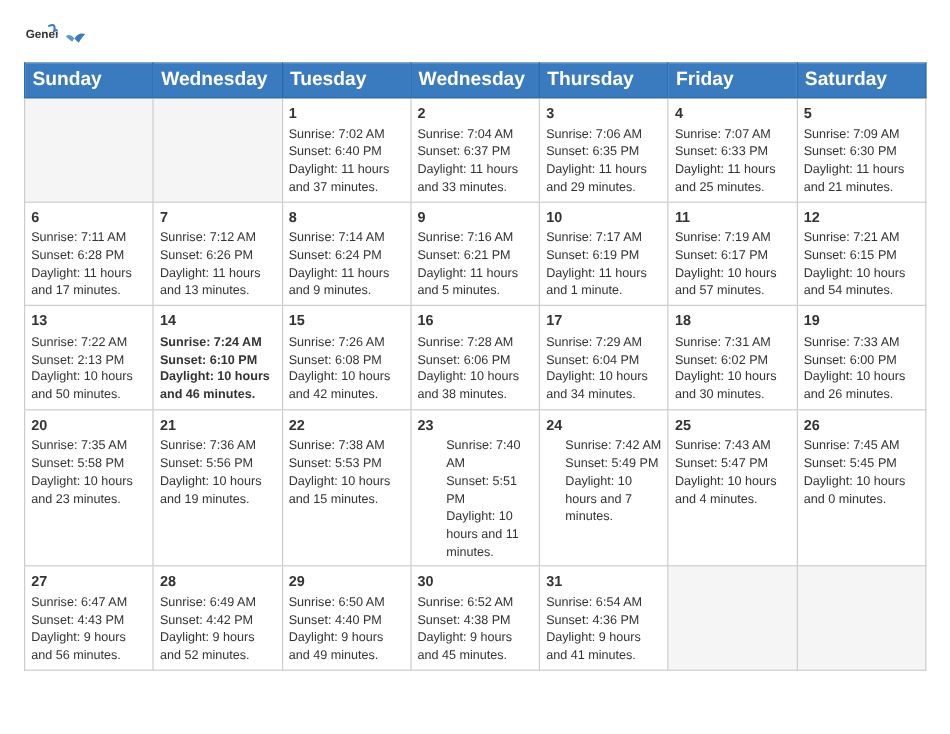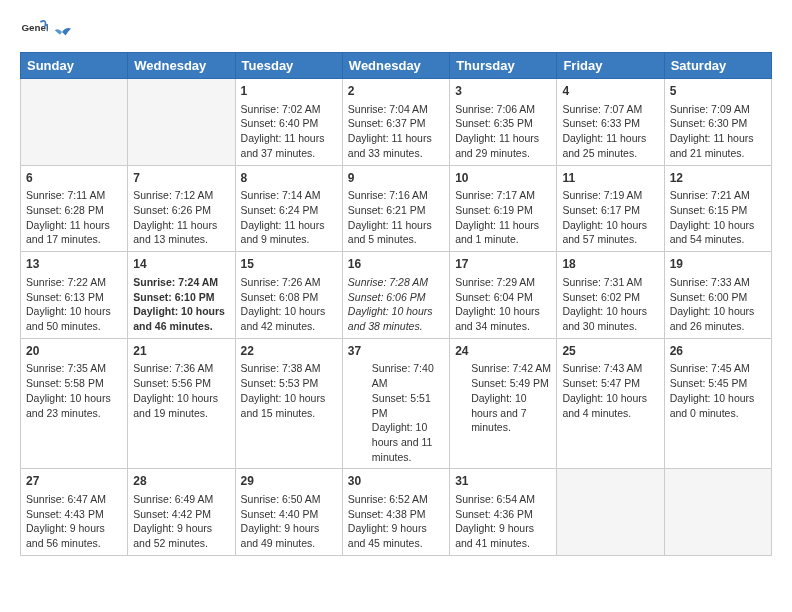--- a/index.html
+++ b/index.html
@@ -53,21 +53,21 @@
       width: 100%;
       border-collapse: collapse;
       margin-top: 8px;
       font-size: 11px;
     }
     .calendar th {
       background-color: #3a7bbf;
       color: #fff;
       text-align: left;
       padding: 5px 6px;
-      font-size: 13px;
+      font-size: 16px;
       font-weight: bold;
       border: 1px solid #2a6aaf;
     }
     .calendar td {
       border: 1px solid #ccc;
       vertical-align: top;
       padding: 4px 5px;
       width: 107px;
       min-height: 80px;
       background: #fff;
@@ -202,38 +202,38 @@
           <span class="day-num">12</span>
           <div class="day-info" style="white-space: pre-line;">Sunrise: 7:21 AM
 Sunset: 6:15 PM
 Daylight: 10 hours and 54 minutes.</div>
         </td>
       </tr>
       <tr>
         <td>
           <span class="day-num">13</span>
           <div class="day-info" style="white-space: pre-line;">Sunrise: 7:22 AM
-Sunset: 6:13 PM
+Sunset: 2:13 PM
 Daylight: 10 hours and 50 minutes.</div>
         </td>
         <td>
           <span class="day-num">14</span>
           <div class="day-info" style="white-space: pre-line; font-weight: bold;">Sunrise: 7:24 AM
 Sunset: 6:10 PM
 Daylight: 10 hours and 46 minutes.</div>
         </td>
         <td>
           <span class="day-num">15</span>
           <div class="day-info" style="white-space: pre-line;">Sunrise: 7:26 AM
 Sunset: 6:08 PM
 Daylight: 10 hours and 42 minutes.</div>
         </td>
         <td>
           <span class="day-num">16</span>
-          <div class="day-info" style="white-space: pre-line; font-style: italic;">Sunrise: 7:28 AM
+          <div class="day-info" style="white-space: pre-line;">Sunrise: 7:28 AM
 Sunset: 6:06 PM
 Daylight: 10 hours and 38 minutes.</div>
         </td>
         <td>
           <span class="day-num">17</span>
           <div class="day-info" style="white-space: pre-line;">Sunrise: 7:29 AM
 Sunset: 6:04 PM
 Daylight: 10 hours and 34 minutes.</div>
         </td>
         <td>
@@ -262,21 +262,21 @@
 Sunset: 5:56 PM
 Daylight: 10 hours and 19 minutes.</div>
         </td>
         <td>
           <span class="day-num">22</span>
           <div class="day-info" style="white-space: pre-line;">Sunrise: 7:38 AM
 Sunset: 5:53 PM
 Daylight: 10 hours and 15 minutes.</div>
         </td>
         <td>
-          <span class="day-num">37</span>
+          <span class="day-num">23</span>
           <div class="day-info" style="white-space: pre-line; margin-left: 24px;">Sunrise: 7:40 AM
 Sunset: 5:51 PM
 Daylight: 10 hours and 11 minutes.</div>
         </td>
         <td>
           <span class="day-num">24</span>
           <div class="day-info" style="white-space: pre-line; margin-left: 16px;">Sunrise: 7:42 AM
 Sunset: 5:49 PM
 Daylight: 10 hours and 7 minutes.</div>
         </td>

